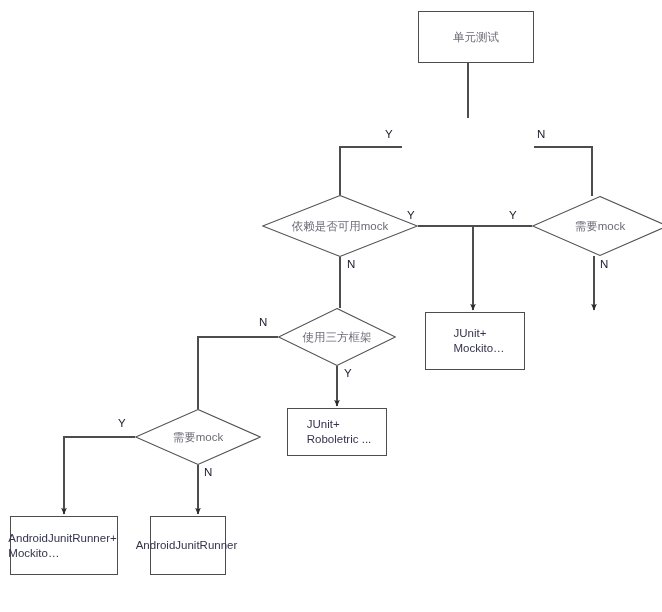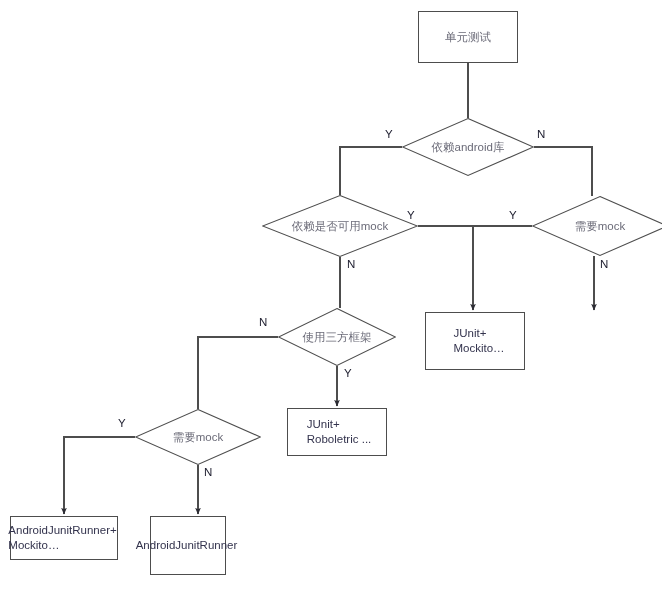--- a/index.html
+++ b/index.html
@@ -101,50 +101,44 @@
       <path d="M337,366 L337,406" marker-end="url(#arrowhead)"></path>
 
       <path d="M278,337 L198,337 L198,409"></path>
 
       <path d="M135,437 L64,437 L64,514" marker-end="url(#arrowhead)"></path>
 
       <path d="M198,465 L198,514" marker-end="url(#arrowhead)"></path>
     </g>
   </svg>
 
-  <div class="node box center" style="left:418px; top:11px; width:100px; height:52px;">
+  <div class="node box center" style="left:418px; top:11px; width:116px; height:52px;">
     <span class="cjk">单元测试</span>
   </div>
 
   <div class="node box" style="left:425px; top:312px; width:100px; height:58px; padding-left:14px;">
     <span>JUnit+
 Mockito…</span>
   </div>
 
 
   <div class="node box" style="left:287px; top:408px; width:100px; height:48px; padding-left:10px;">
     <span>JUnit+
 Roboletric ...</span>
   </div>
 
-  <div class="node box" style="left:10px; top:516px; width:108px; height:44px; padding-left:3px;">
+  <div class="node box" style="left:10px; top:516px; width:108px; height:59px; padding-left:3px;">
     <span>AndroidJunitRunner+
 Mockito…</span>
   </div>
 
   <div class="node box" style="left:150px; top:516px; width:76px; height:59px; padding-left:3px;">
     <span>AndroidJunitRunner</span>
   </div>
 
-  <div class="diamond-wrap" style="left:402px; top:118px; width:132px; height:58px;">
-    <svg width="132" height="58" viewBox="0 0 132 58" style="position:absolute;left:0;top:0;">
-      <polygon points="66,0.6 131.4,29 66,57.4 0.6,29" fill="#ffffff" stroke="#4d4d4d" stroke-width="1.1"></polygon>
-    </svg>
-    <span class="diamond-label cjk">依赖android库</span>
-  </div>
 
   <div class="diamond-wrap" style="left:262px; top:195px; width:156px; height:62px;text-align:center;">
     <svg width="156" height="62" viewBox="0 0 156 62" style="position:absolute;left:0;top:0;">
       <polygon points="78,0.6 155.4,31 78,61.4 0.6,31" fill="#ffffff" stroke="#4d4d4d" stroke-width="1.1"></polygon>
     </svg>
     <span class="diamond-label cjk">依赖是否可用mock</span>
   </div>
 
   <div class="diamond-wrap" style="left:532px; top:196px; width:136px; height:60px;">
     <svg width="136" height="60" viewBox="0 0 136 60" style="position:absolute;left:0;top:0;">

